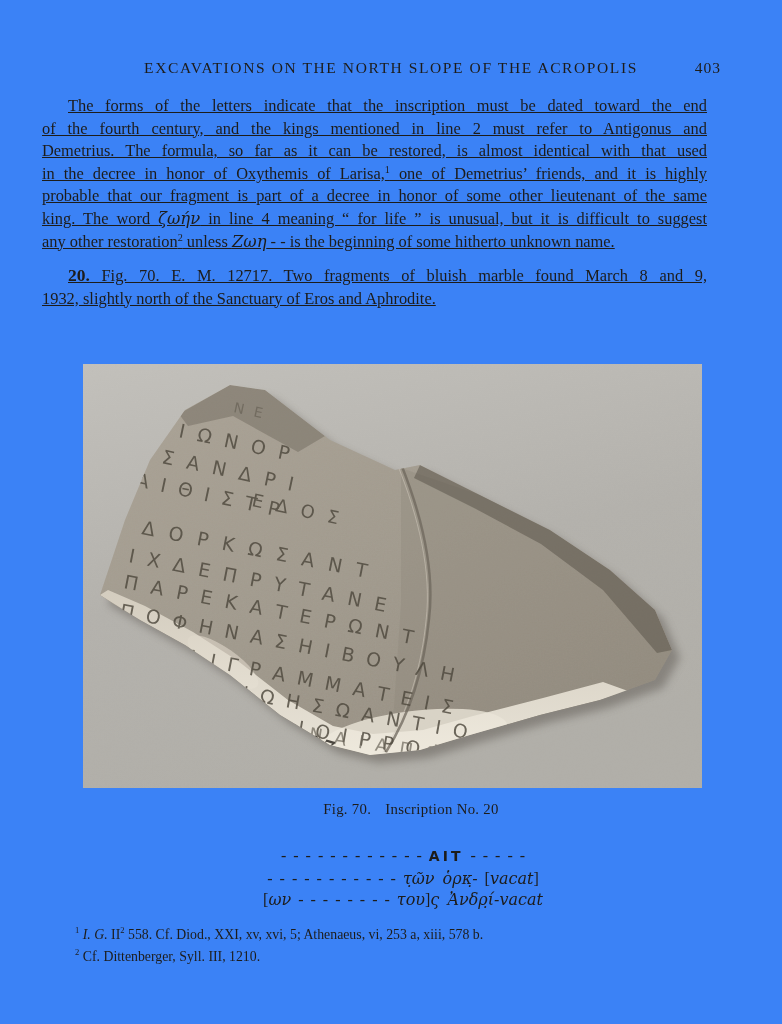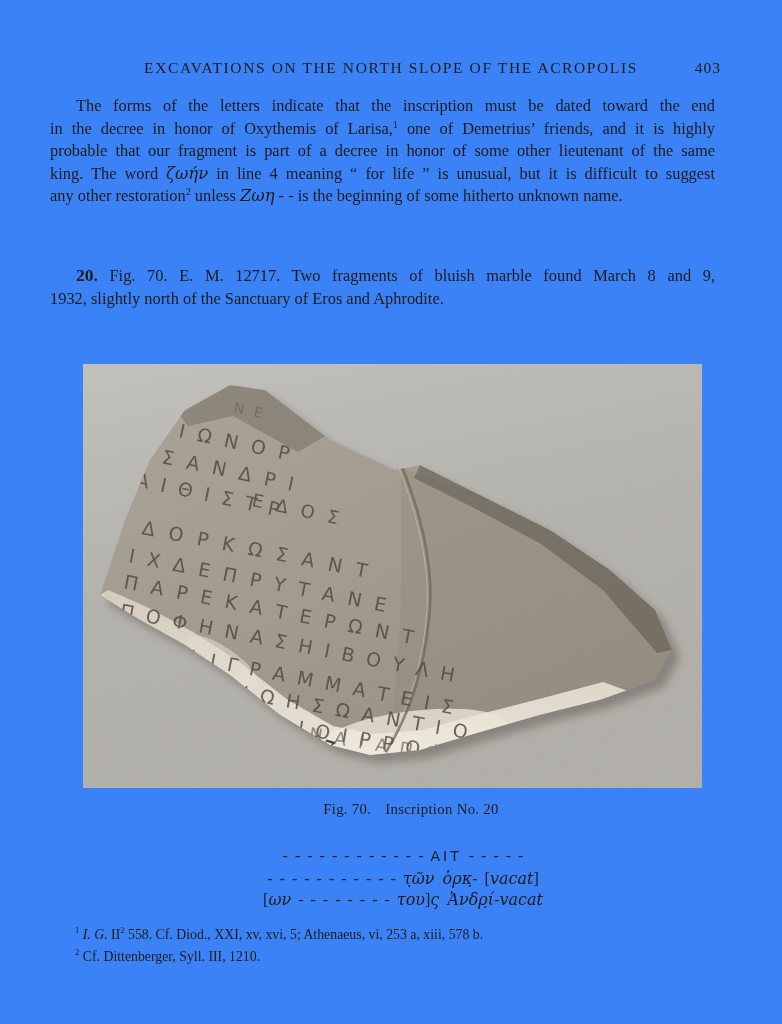--- a/index.html
+++ b/index.html
@@ -4,32 +4,32 @@
 <style>
   html,body{margin:0;padding:0;background:#e8e8e6;}
   .page{position:relative;width:782px;height:1024px;background:#3b82f6;overflow:hidden;
         font-family:"Liberation Serif",serif;color:#1d1c1a;}
   
   .runhead{position:absolute;top:59px;left:59px;width:664px;height:20px;}
   .runhead .title{position:absolute;left:0;right:0;text-align:center;
         font-size:15.5px;letter-spacing:1.6px;white-space:nowrap;}
   .runhead .pagenum{position:absolute;right:2px;top:0;font-size:15.5px;letter-spacing:1px;}
   
-  .col{position:absolute;left:50px;width:665px;}
+  .col{position:absolute;left:42px;width:665px;text-decoration:underline;}
   .p1{top:95px;}
   .entry{top:264px;}
   .line{font-size:16.4px;line-height:22.6px;text-align:justify;text-align-last:justify;
         white-space:normal;}
   .line.lastline{text-align-last:left;}
   .indent{padding-left:26px;}
   sup,.sup{font-size:62%;vertical-align:super;line-height:0;}
   .gk{font-family:"DejaVu Serif",serif;font-style:italic;}
   .it{font-style:italic;}
   .bold{font-weight:bold;font-size:17.5px;}
-  .caps{font-family:"DejaVu Sans",sans-serif;font-size:14px;font-weight:400;letter-spacing:3px;}
+  .caps{font-family:"DejaVu Sans",sans-serif;font-size:14px;font-weight:700;letter-spacing:3px;}
   
   .photo{position:absolute;left:83px;top:364px;width:619px;height:424px;}
   .caption{position:absolute;top:801px;left:0;width:782px;text-align:center;
         font-size:14.8px;letter-spacing:.3px;padding-left:20px;}
   .caption .gap{display:inline-block;width:14px;}
   
   .transcription{position:absolute;top:845px;left:12px;width:782px;text-align:center;}
   .tline{font-size:16px;line-height:21.5px;word-spacing:3px;}
   
   .footnotes{position:absolute;top:924px;left:75px;width:650px;}
@@ -40,20 +40,22 @@
 
 <div class="page">
 
   <div class="runhead">
     <div class="title">EXCAVATIONS ON THE NORTH SLOPE OF THE ACROPOLIS</div>
     <div class="pagenum">403</div>
   </div>
 
   <div class="col p1">
     <div class="line indent"><span>The forms of the letters indicate that the inscription must be dated toward the end</span></div>
+    <div class="line"><span>of the fourth century, and the kings mentioned in line 2 must refer to Antigonus and</span></div>
+    <div class="line"><span>Demetrius.  The formula, so far as it can be restored, is almost identical with that used</span></div>
     <div class="line"><span>in the decree in honor of Oxythemis of Larisa,</span><span class="sup">1</span><span> one of Demetrius’ friends, and it is highly</span></div>
     <div class="line"><span>probable that our fragment is part of a decree in honor of some other lieutenant of the same</span></div>
     <div class="line"><span>king.  The word </span><span class="gk">ζωήν</span><span> in line 4 meaning “ for life ” is unusual, but it is difficult to suggest</span></div>
     <div class="line lastline"><span>any other restoration</span><span class="sup">2</span><span> unless </span><span class="gk">Ζωη</span><span> - - is the beginning of some hitherto unknown name.</span></div>
   </div>
 
   <div class="col entry">
     <div class="line indent"><span class="bold">20.</span><span>  Fig. 70.  E. M. 12717.  Two fragments of bluish marble found March 8 and 9,</span></div>
     <div class="line lastline"><span>1932, slightly north of the Sanctuary of Eros and Aphrodite.</span></div>
   </div>

